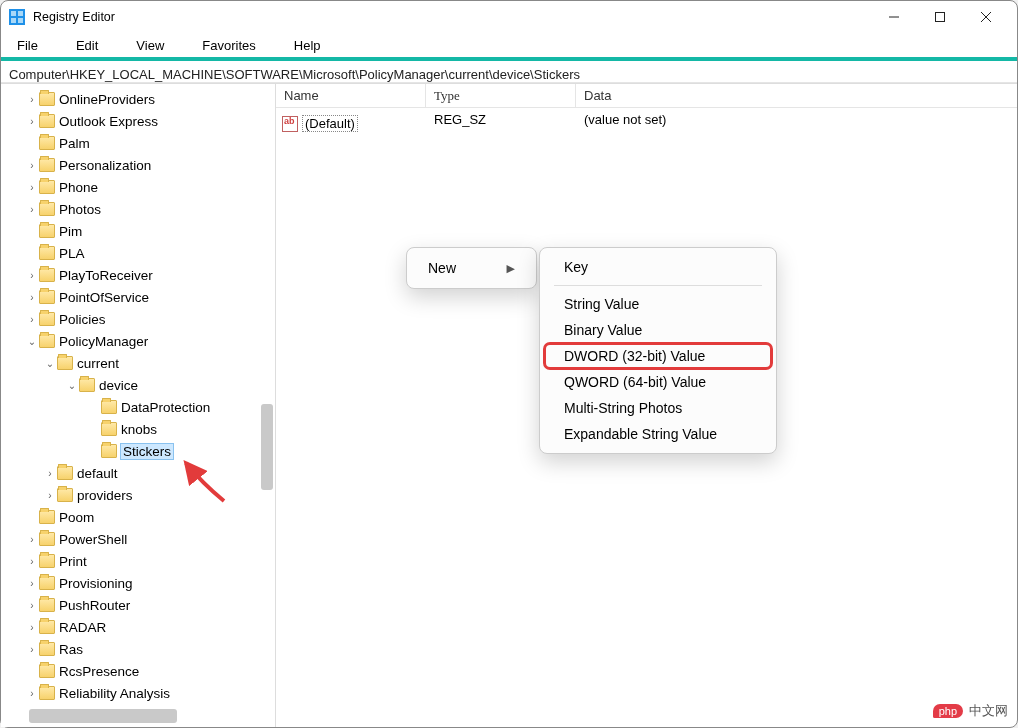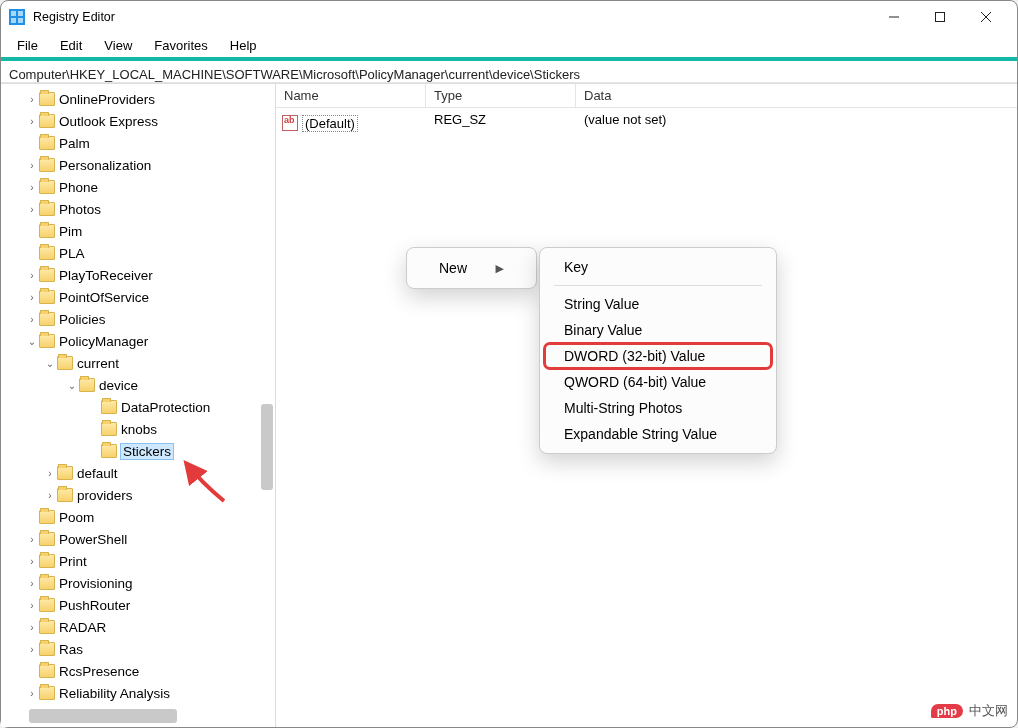--- a/index.html
+++ b/index.html
@@ -3,21 +3,21 @@
 <meta charset="utf-8">
 <style>
   * { box-sizing: border-box; margin: 0; padding: 0; font-family: "Segoe UI", Arial, sans-serif; }
   body { background: #f0f0f0; width: 1018px; height: 728px; overflow: hidden; position: relative; }
   .window { width: 1018px; height: 728px; background: #fff; border: 1px solid #888; border-radius: 8px; display: flex; flex-direction: column; position: relative; }
   .titlebar { height: 32px; display: flex; align-items: center; padding: 0 8px; }
   .titlebar .app-icon { width: 16px; height: 16px; margin-right: 8px; }
   .titlebar .title { font-size: 12.5px; flex: 1; }
   .win-controls { display: flex; }
   .win-btn { width: 46px; height: 32px; display: flex; align-items: center; justify-content: center; font-size: 13px; }
-  .menubar { height: 24px; display: flex; align-items: center; padding: 0 6px; font-size: 13px; gap: 2px; }
+  .menubar { height: 24px; display: flex; align-items: center; padding: 0 6px; font-size: 13px; gap: 18px; }
   .menu-item { padding: 2px 10px; }
   .addressbar { height: 26px; border-top: 4px solid #14b8a6; border-bottom: 1px solid #e5e5e5; display: flex; align-items: flex-end; padding: 0 8px; font-size: 13px; color: #222; }
   .main { flex: 1; display: flex; min-height: 0; border-top: 1px solid #ddd; }
   .tree-pane { width: 275px; border-right: 1px solid #ddd; position: relative; overflow: hidden; background: #fff; }
   .tree { padding: 4px 0 4px 6px; font-size: 13.5px; }
   .tree-row { display: flex; align-items: center; height: 22px; white-space: nowrap; }
   .tree-row.d0 { padding-left: 18px; }
   .tree-row.d1 { padding-left: 36px; }
   .tree-row.d2 { padding-left: 58px; }
   .tree-row.d3 { padding-left: 80px; }
@@ -25,43 +25,43 @@
   .folder { width: 16px; height: 14px; background: linear-gradient(#ffe9a8,#f7d26c); border: 1px solid #d8b24a; border-radius: 1px; margin-right: 4px; flex-shrink: 0; position: relative; }
   .folder::before { content:""; position:absolute; top:-3px; left:0; width:7px; height:3px; background:#f7d26c; border:1px solid #d8b24a; border-bottom:none; border-radius:1px 1px 0 0; }
   .tree-label {}
   .tree-row.selected .tree-label { background:#cde8ff; outline:1px solid #8ac2ef; padding:0 2px; }
   .hscroll { position:absolute; bottom:4px; left:28px; width:148px; height:14px; background:#c9c9c9; border-radius:3px; }
   .vscroll-thumb { position:absolute; right:2px; top:320px; width:12px; height:86px; background:#c9c9c9; border-radius:3px; }
   .list-pane { flex:1; display:flex; flex-direction:column; }
   .list-header { height:24px; display:flex; border-bottom:1px solid #e5e5e5; font-size:13px; color:#333; }
   .col { display:flex; align-items:center; padding-left:8px; border-right:1px solid #e5e5e5; }
   .col.name { width:150px; }
-  .col.type { width:150px; }
+  .col.type { width:150px;font-family:Liberation Serif, serif; }
   .col.data { flex:1; border-right:none; }
   .list-body { flex:1; }
   .list-row { height:22px; display:flex; align-items:center; font-size:13px; }
   .val-icon { width:16px; height:16px; margin-left:6px; margin-right:4px; background:#fff; border:1px solid #c06060; position:relative; }
   .val-icon::after { content:"ab"; position:absolute; left:1px; top:-1px; font-size:9px; font-weight:bold; color:#d04040; }
   .default-name { border:1px dotted #888; padding:0 2px; }
-  .cell.name { width:150px; display:flex; align-items:center;margin-top:8px; }
+  .cell.name { width:150px; display:flex; align-items:flex-end;margin-top:8px; }
   .cell.type { width:150px; padding-left:8px; }
   .cell.data { flex:1; padding-left:8px; }
   
-  .ctx1 { position:absolute; left:406px; top:247px; width:131px; background:#fcfcfc; border:1px solid #ccc; border-radius:8px; box-shadow:0 8px 22px rgba(0,0,0,0.18); padding:6px 20px; }
+  .ctx1 { position:absolute; left:406px; top:247px; width:131px; background:#fcfcfc; border:1px solid #ccc; border-radius:8px; box-shadow:0 8px 22px rgba(0,0,0,0.18); padding:6px 9px; }
   .ctx1 .item { display:flex; align-items:center; justify-content:space-between; padding:6px 12px; font-size:14px; border-radius:4px; }
   .ctx1 .item .arrow { font-size:11px; color:#555; }
   .ctx2 { position:absolute; left:539px; top:247px; width:238px; background:#fcfcfc; border:1px solid #ccc; border-radius:8px; box-shadow:0 8px 22px rgba(0,0,0,0.18); padding:6px 4px; }
   .ctx2 .item { padding:5px 20px; font-size:14px; border-radius:4px; }
   .ctx2 .divider { height:1px; background:#ddd; margin:5px 10px; }
   .ctx2 .item.highlight { outline:3px solid #e23b3b; outline-offset:-2px; border-radius:6px; }
   
   .red-arrow { position:absolute; left:178px; top:453px; pointer-events:none; }
   
   .watermark { position:absolute; right:10px; bottom:8px; display:flex; align-items:center; gap:6px; font-size:13px; color:#555; }
-  .php-badge { background:#e33b47; color:#fff; font-weight:bold; font-size:11px; padding:1px 6px; border-radius:9px 9px 9px 2px; }
+  .php-badge { background:#e33b47; color:#fff; font-weight:normal; font-size:11px; padding:1px 6px; border-radius:9px 9px 9px 2px; }
 </style>
 </head>
 <body>
 
 <div class="window">
   <div class="titlebar">
     <svg class="app-icon" viewBox="0 0 16 16">
       <rect x="0" y="0" width="16" height="16" fill="#1e90e8"></rect>
       <rect x="2" y="2" width="5" height="5" fill="#a8d8f8"></rect>
       <rect x="9" y="2" width="5" height="5" fill="#a8d8f8"></rect>

